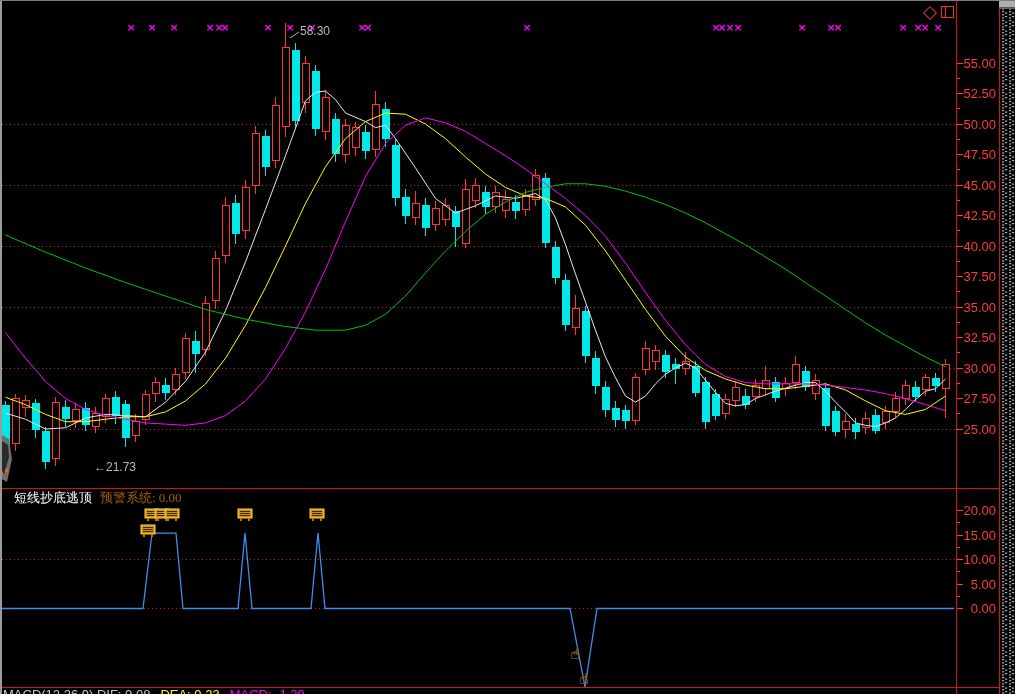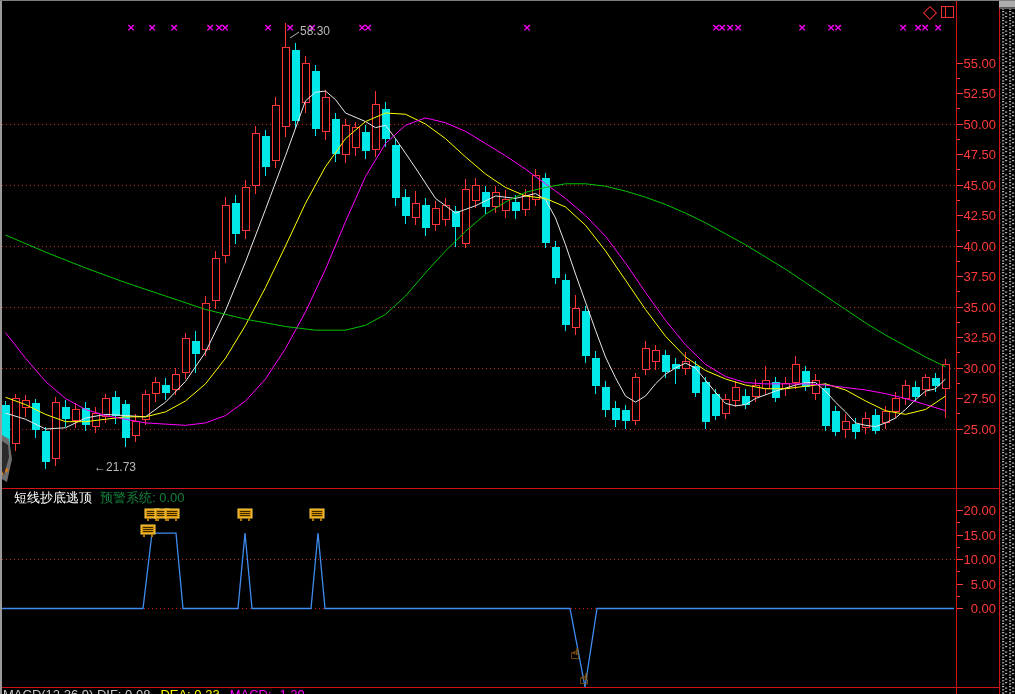--- a/index.html
+++ b/index.html
@@ -376,21 +376,21 @@
       <line x1="957" y1="607.5" x2="963" y2="607.5" stroke="#ff3a3a" stroke-width="1" shape-rendering="crispEdges"></line>
       <text x="996" y="612" text-anchor="end" font-size="13" fill="#ff3a3a">0.00</text>
       <rect x="1000" y="7" width="15" height="687" fill="url(#strip)"></rect>
       <rect x="999" y="0" width="16" height="6.5" fill="#adadad"></rect>
       <line x1="999" y1="7" x2="1015" y2="7" stroke="#666" stroke-width="1" shape-rendering="crispEdges"></line>
       <polyline points="299,31 290,37" fill="none" stroke="#b8b8b8" stroke-width="1"></polyline>
     </svg>
 
 
   <div class="hud sub-header">
-    <span style="color: #ffffff; margin-left: 10px;">短线抄底逃顶</span><span style="color: #15803d;">预警系统: 0.00</span>
+    <span style="color: #ffffff; margin-left: 10px;">短线抄底逃顶</span><span style="color: #a16207; font-family: Liberation Serif, serif;">预警系统: 0.00</span>
   </div>
 
   <div class="anno peak-label" style="color: rgb(184, 184, 184);">58.30</div>
   <div class="anno low-label" style="color: rgb(184, 184, 184);">←21.73</div>
 
   <div class="diamond-icon"></div>
   <svg class="restore-icon" width="16" height="16">
     <rect x="1.5" y="1.5" width="12" height="11" fill="none" stroke="#f03030"></rect>
     <line x1="5.5" y1="1.5" x2="5.5" y2="12.5" stroke="#f03030"></line>
   </svg>

